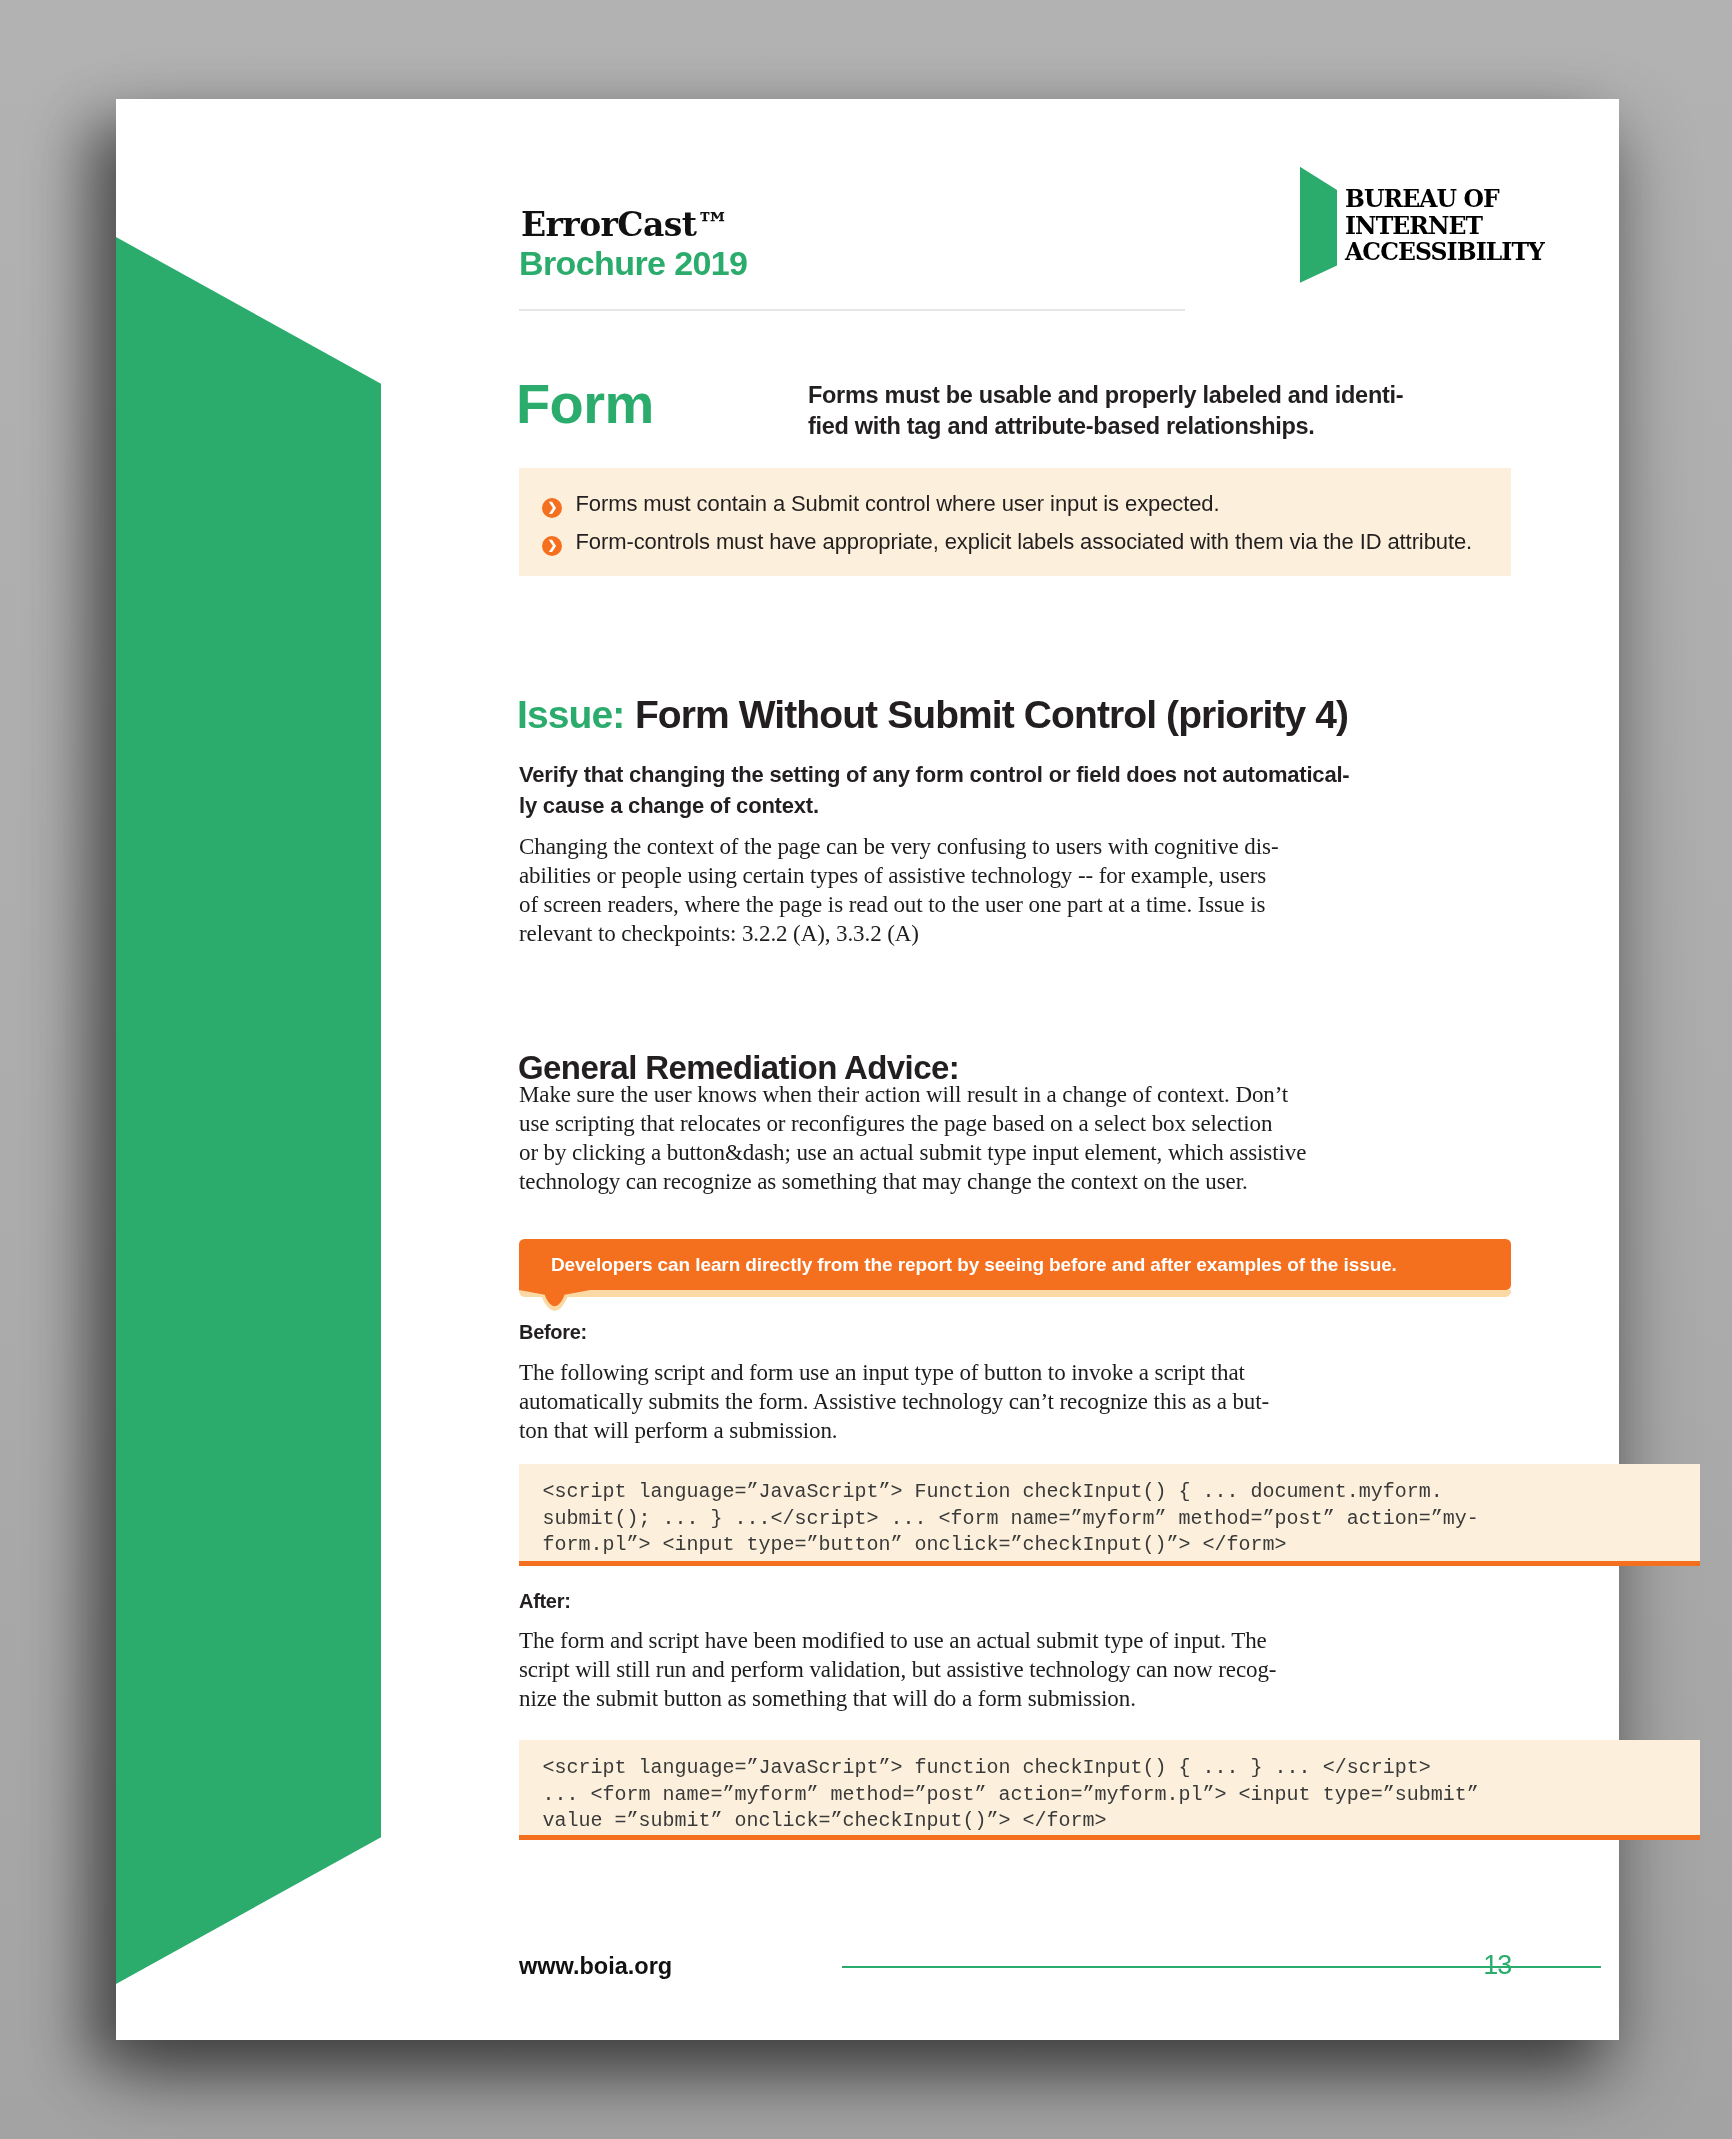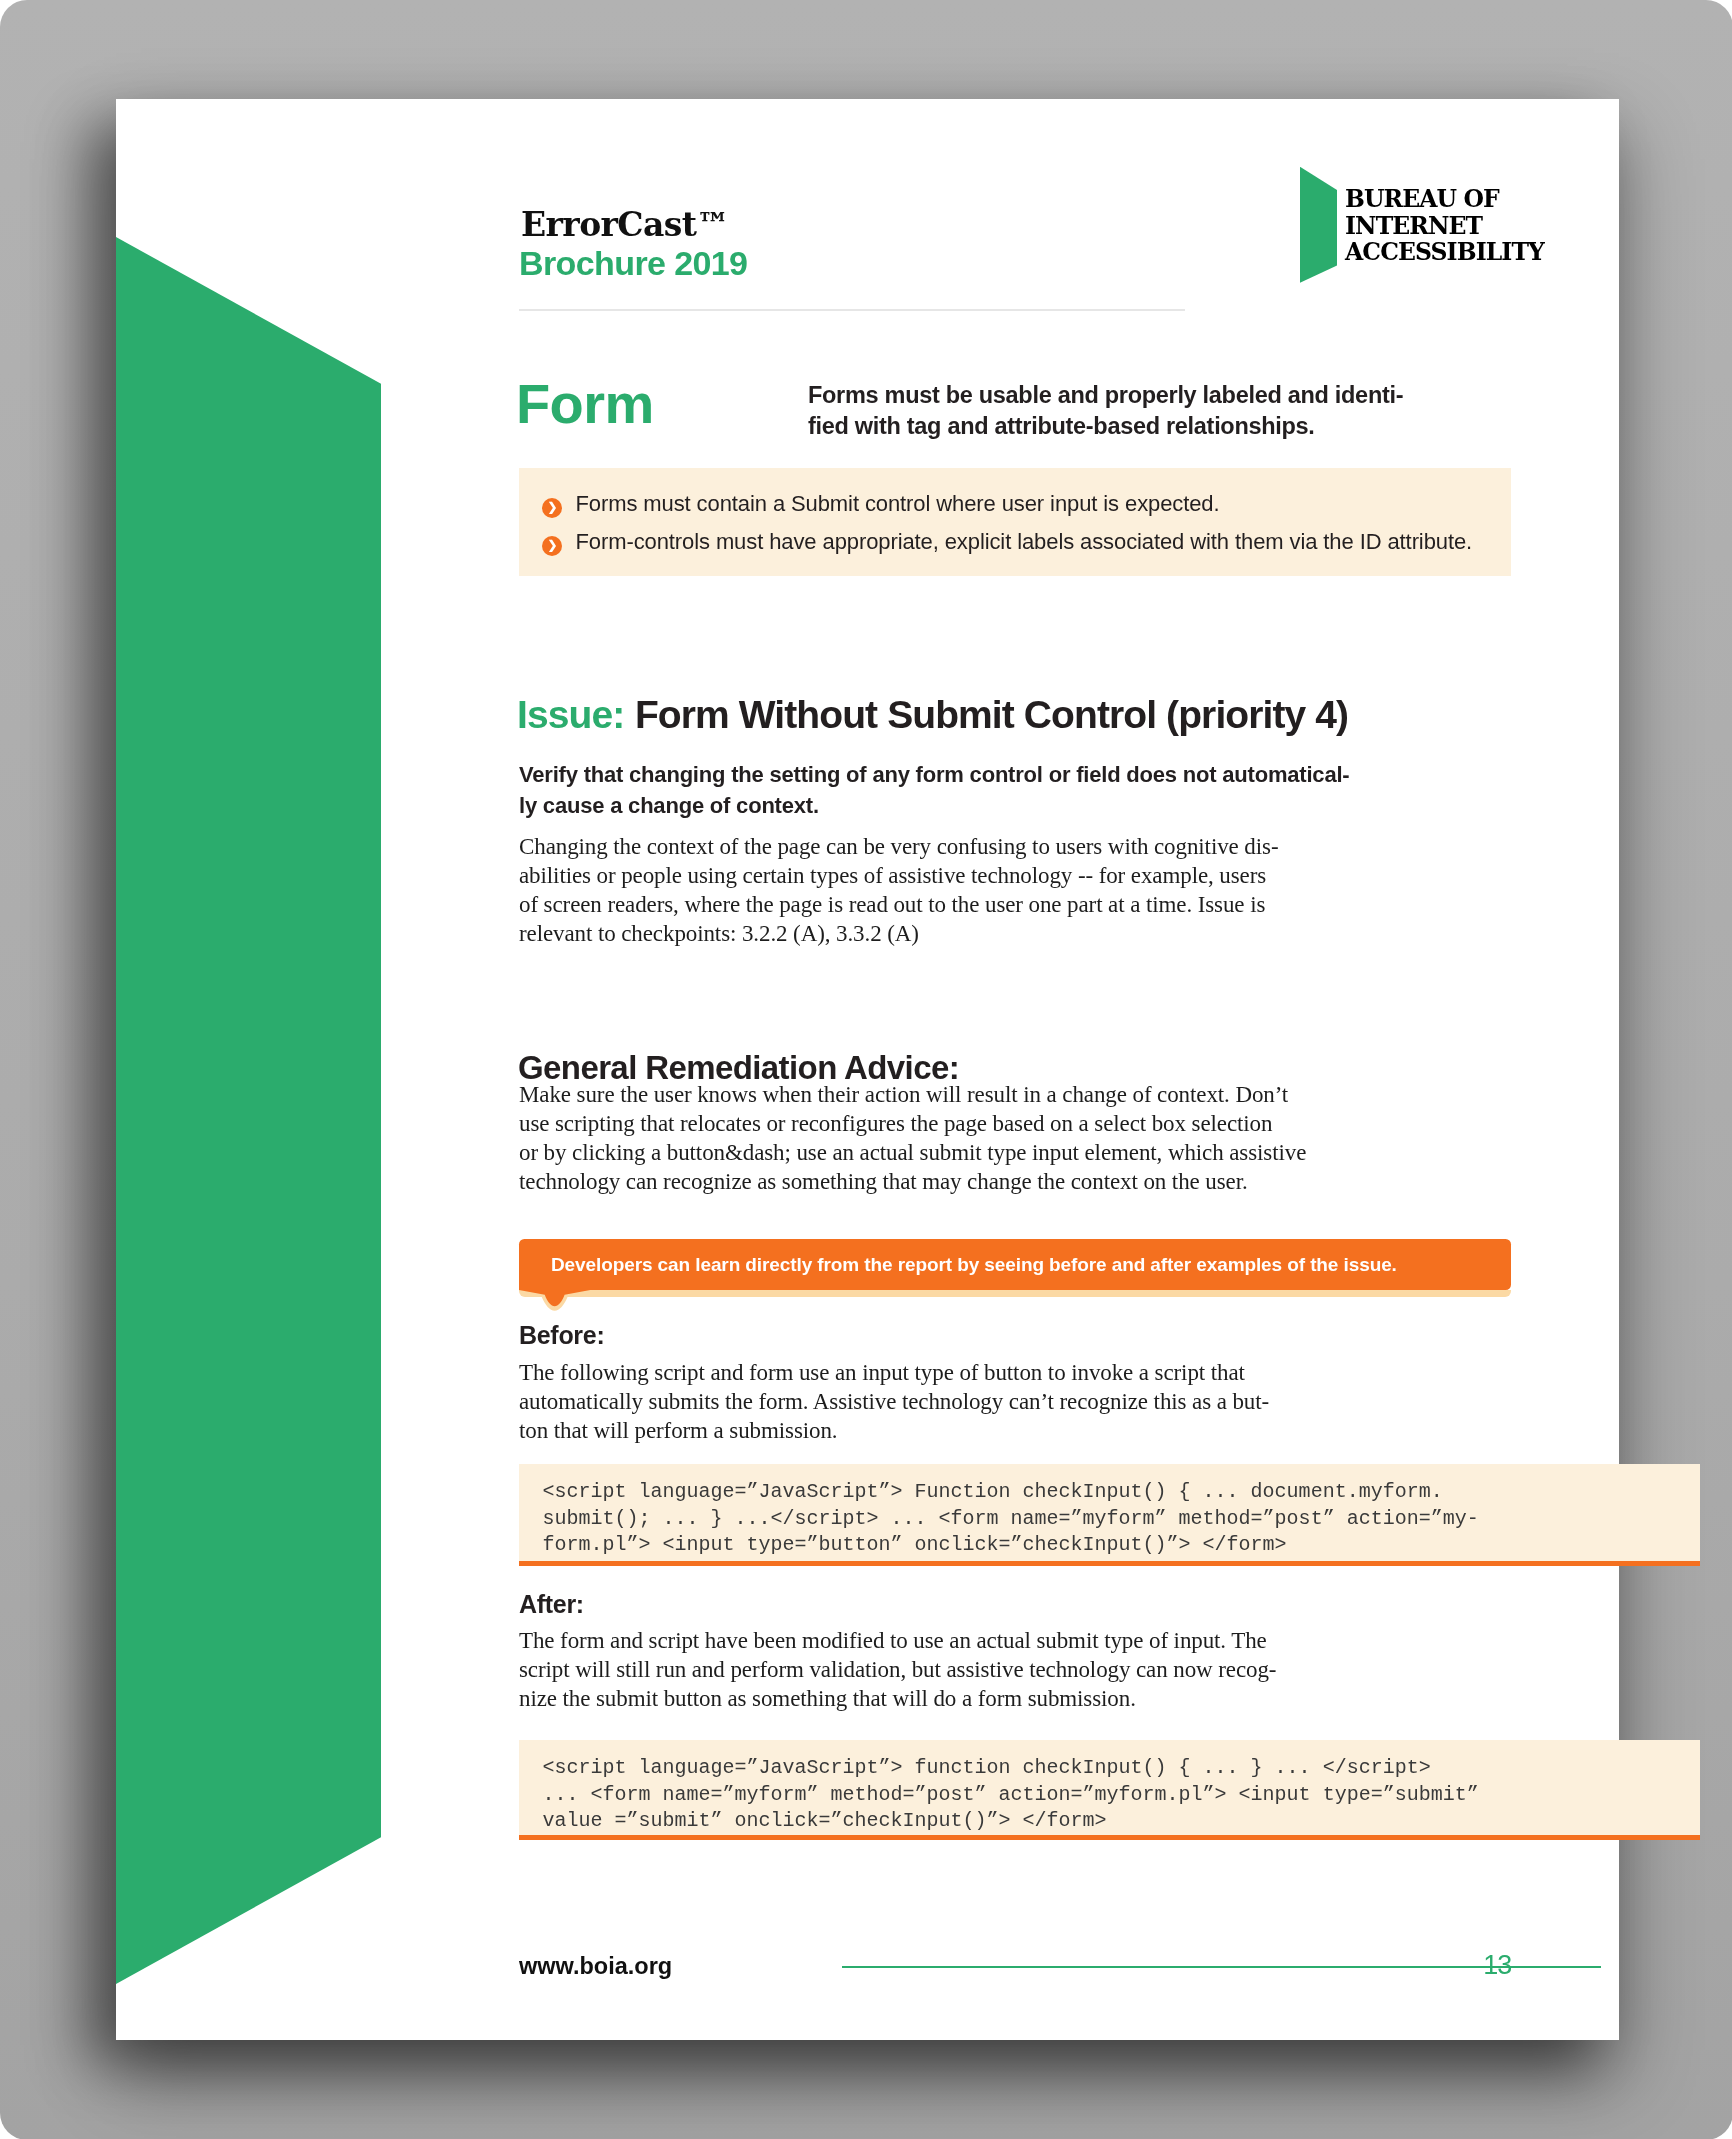--- a/index.html
+++ b/index.html
@@ -4,21 +4,21 @@
 <style>
   :root{
     --green:#2BAC6D; --orange:#F4701F; --cream:#FCF0DC; --peach:#FBD9A4;
     --backdrop:#ACACAC; --divider:#E6E6E6; --text:#231F20; --code-text:#3A3A3A;
   }
   *{margin:0;padding:0;box-sizing:border-box;}
   html,body{width:1733px;height:2140px;}
   body{font-family:"Liberation Sans",sans-serif;color:var(--text);}
   .stage{position:relative;width:1733px;height:2140px;
          background:linear-gradient(180deg,#B2B2B2 0%,#ABABAB 60%,#A3A3A3 100%);
-         overflow:hidden;border-radius:27px;}
+         overflow:hidden;}
   .page{position:absolute;left:116px;top:99px;width:1503px;height:1941px;background:#ffffff;
         box-shadow:-32px 23.5px 53px rgba(0,0,0,.38), 0 35px 71px rgba(0,0,0,.42);}
   
   .side-ribbon{position:absolute;left:0;top:138px;width:265px;height:1747px;background:var(--green);
         clip-path:polygon(0 0,100% 8.4%,100% 91.6%,0 100%);}
   
   .brand-title{position:absolute;left:405px;top:106px;font-family:"DejaVu Serif",serif;
         font-weight:bold;font-size:33px;color:#111;letter-spacing:-0.6px;}
   .brand-subtitle{position:absolute;left:403px;top:145px;font-size:34px;font-weight:800;
         color:var(--green);letter-spacing:-0.6px;}
@@ -55,21 +55,21 @@
   .gra-body{position:absolute;left:403px;top:981px;}
   
   .callout{position:absolute;left:403px;top:1140px;width:992px;height:51px;background:var(--orange);
         border-radius:5.3px 5.3px 5.3px 0;}
   .callout-text{position:absolute;left:32px;top:0;height:51px;line-height:51px;color:#fff;
         font-size:19px;font-weight:bold;white-space:nowrap;letter-spacing:-0.1px;}
   .callout-strip{position:absolute;left:403px;top:1191px;width:992px;height:7px;background:var(--peach);
         border-radius:0 0 5.9px 5.9px;}
   .callout-tail{position:absolute;left:403px;top:1191px;width:76px;height:27px;}
   
-  .sec-label{position:absolute;font-size:25px;font-weight:800;letter-spacing:-0.3px;}
+  .sec-label{position:absolute;font-size:20px;font-weight:800;letter-spacing:-0.3px;}
   .before-label{left:403px;top:1222px;}
   .before-body{position:absolute;left:403px;top:1259px;}
   .code-box{position:absolute;left:403px;width:1181px;background:var(--cream);
         border-bottom:5.9px solid var(--orange);padding:15.3px 23.5px 11.8px 23.5px;}
   .code-box .code-line{font-family:"Liberation Mono",monospace;font-size:20px;line-height:26.5px;
         color:var(--code-text);white-space:nowrap;}
   .code-before{top:1365px;height:102px;}
   .after-label{left:403px;top:1491px;}
   .after-body{position:absolute;left:403px;top:1527px;}
   .code-after{top:1641px;height:100px;}

